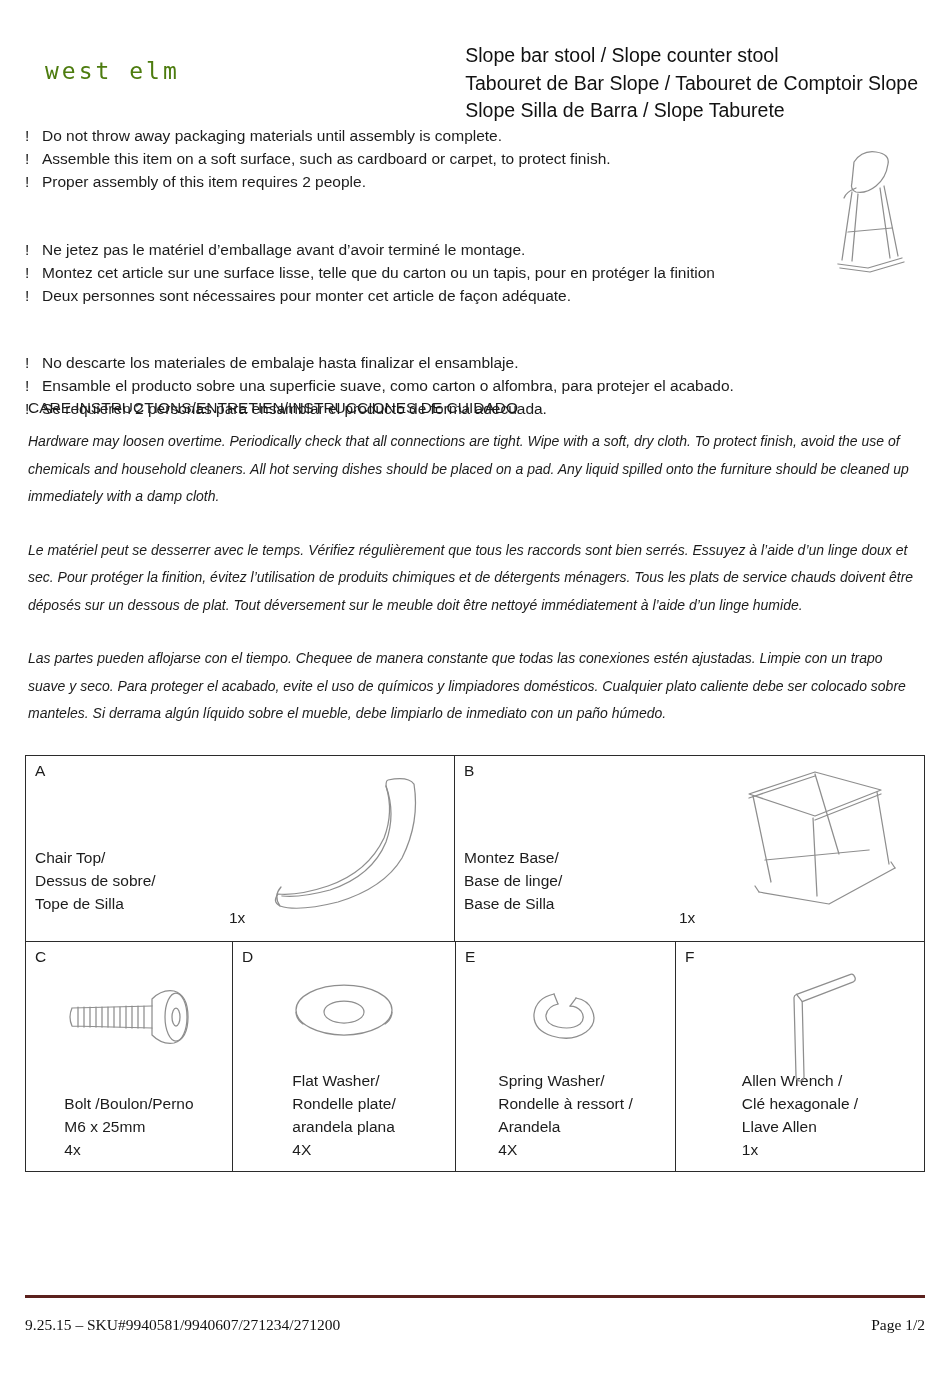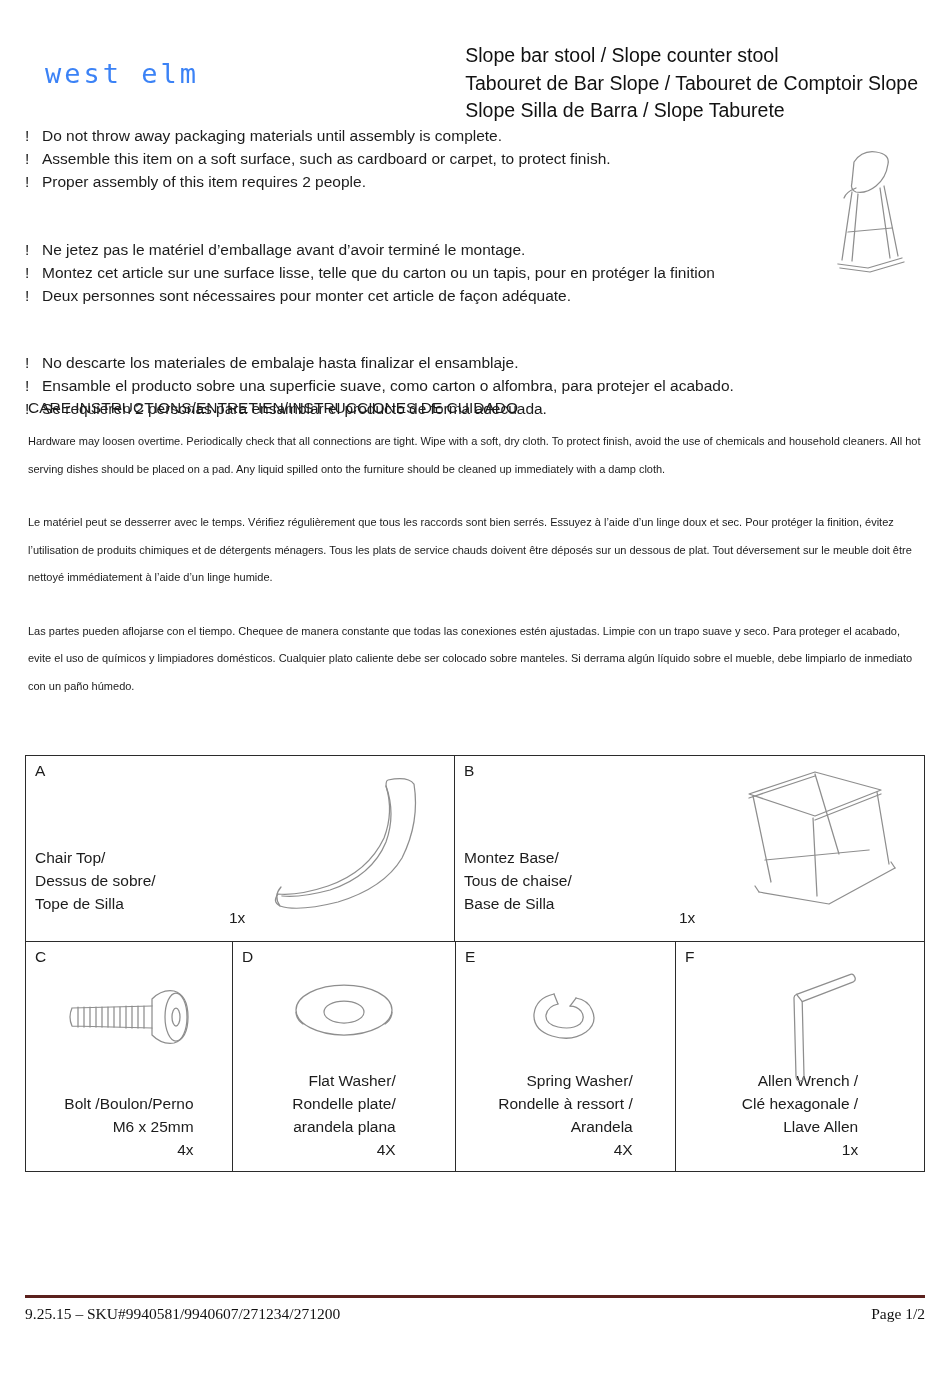--- a/index.html
+++ b/index.html
@@ -8,58 +8,58 @@
     width:950px; height:1381px; position:relative; overflow:hidden;
     font-family:"Liberation Sans", sans-serif;
     color:var(--text, #1c1c1c);
   }
   .page { position:absolute; inset:0; }
 
   
   .header { position:absolute; top:42px; left:45px; right:32px; display:flex; justify-content:space-between; }
   .logo {
     font-family:"DejaVu Sans Mono", monospace;
-    font-size:27px; letter-spacing:3px; color:#3b82f6; padding-top:16px; white-space:nowrap;
+    font-size:23px; letter-spacing:3px; color:#4d7c0f; padding-top:16px; white-space:nowrap;
   }
   .titles { text-align:left; font-size:19.5px; line-height:27.5px; color:#111; }
 
   
   .warnings { position:absolute; left:25px; right:130px; top:124px; }
   .warn-block { margin-bottom:22px; }
   .warn-line { display:flex; font-size:15.5px; line-height:23px; }
   .bang { flex:0 0 17px; }
 
   .stool-illu { position:absolute; top:148px; right:38px; }
 
   
   .care { position:absolute; left:28px; right:28px; top:394px; }
   .care-heading { font-size:15.5px; font-weight:normal; line-height:27px; margin-bottom:7px; }
-  .care p { font-size:11px; line-height:27.5px; margin:0 0 26px 0; }
+  .care p { font-size:14px; line-height:27.5px; margin:0 0 26px 0;font-style:italic; }
 
   
   .parts-table { position:absolute; left:25px; top:755px; width:900px; border:1px solid #2b2b2b; font-size:15.5px; }
   .row1 { display:grid; grid-template-columns:429px 469px; height:185px; }
   .row2 { display:grid; grid-template-columns:207px 223px 220px 248px; height:230px; border-top:1px solid #2b2b2b; }
   .cell { position:relative; border-right:1px solid #2b2b2b; background:#fff; }
   .cell:last-child { border-right:none; }
   .part-letter { position:absolute; top:6px; left:9px; }
   .big-name { position:absolute; left:9px; top:90px; line-height:23px; }
   .qty { position:absolute; top:153px; }
   .qty-a { left:203px; }
   .qty-b { left:224px; }
   .big-icon-a { position:absolute; right:16px; top:18px; }
   .big-icon-b { position:absolute; right:20px; top:8px; }
   .part-cell { display:flex; flex-direction:column; align-items:center; justify-content:flex-end; padding-bottom:10px; }
   .part-icon { position:absolute; top:38px; left:0; right:0; display:flex; justify-content:center; }
-  .part-text { text-align:right; line-height:23px; }
+  .part-text { text-align:left; line-height:23px; }
   svg .sketch { fill:none; stroke:var(--illustration-stroke, #8e8e8e); stroke-width:1.25; stroke-linejoin:round; stroke-linecap:round; }
 
   
   .footer { position:absolute; left:25px; right:25px; top:1295px; border-top:3.5px solid var(--footer-rule, #5b211d); }
-  .footer-row { display:flex; justify-content:space-between; padding-top:7px;
+  .footer-row { display:flex; justify-content:space-between; padding-top:18px;
     font-family:"Liberation Serif", serif; font-size:15.5px; color:#111; }
 </style>
 </head>
 <body>
 
 <div class="page">
 
   <div class="header">
     <div class="logo">west elm</div>
     <div class="titles">
@@ -156,21 +156,21 @@
               <path d="M12 132 Q5 122 13 113"></path>
             </g>
           </svg>
         </div>
       </div>
 
       <div class="cell">
         <div class="part-letter">B</div>
         <div class="big-name">
           <div>Montez Base/</div>
-          <div>Tous de chaise/</div>
+          <div>Base de linge/</div>
           <div>Base de Silla</div>
         </div>
         <div class="qty qty-b">1x</div>
         <div class="big-icon-b">
           <svg width="185" height="155" viewBox="0 0 185 155">
             <g class="sketch">
               <path d="M30 30 L96 8 L162 26 L96 52 Z"></path>
               <path d="M30 34 L96 12"></path>
               <path d="M96 56 L162 30"></path>
               <path d="M34 32 L52 118"></path>

